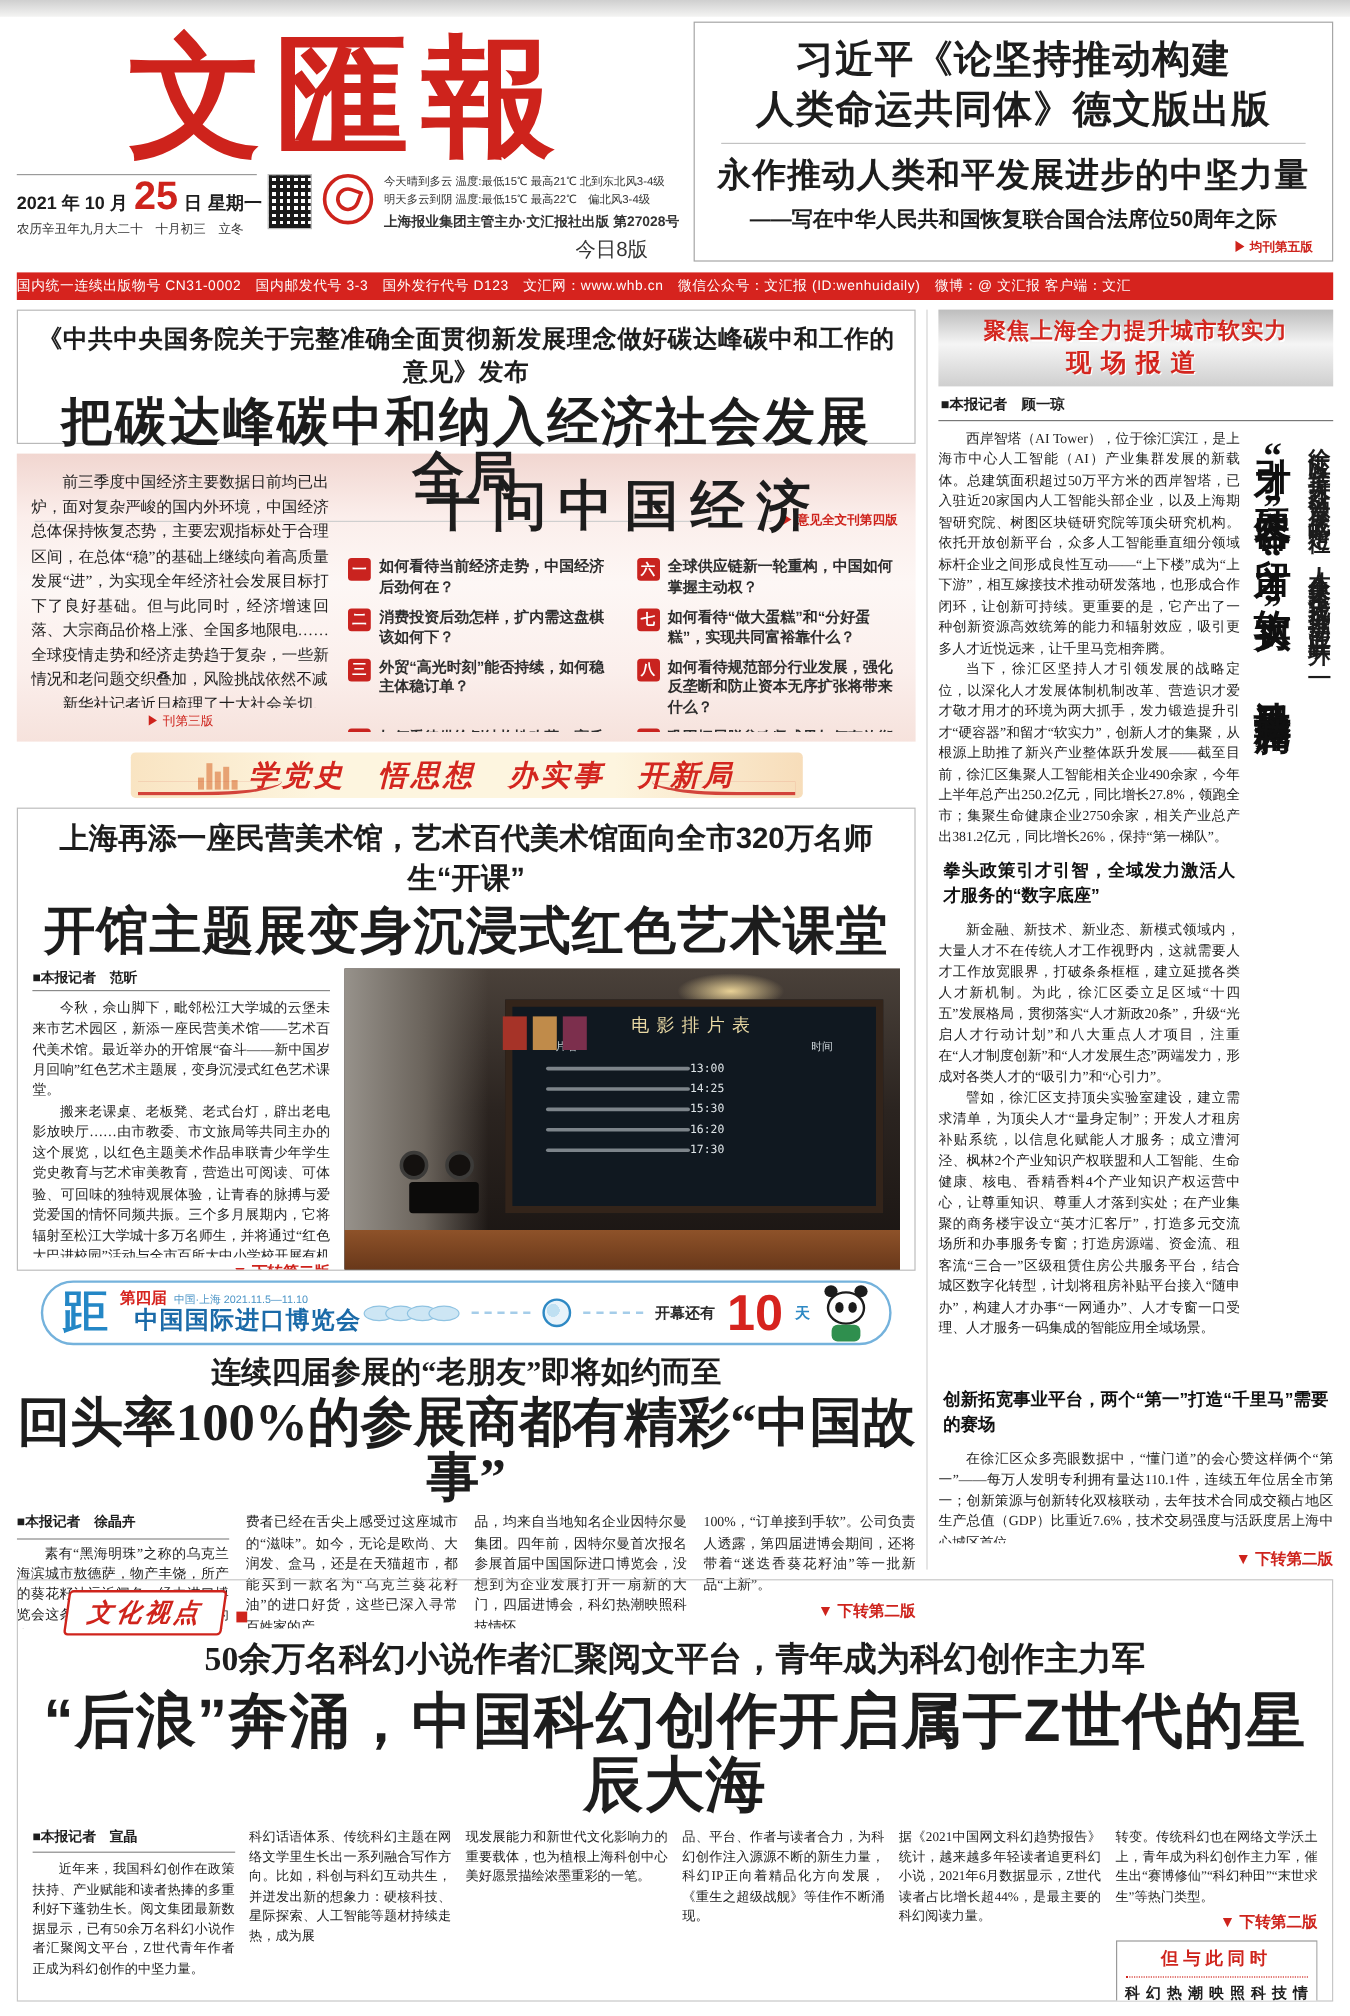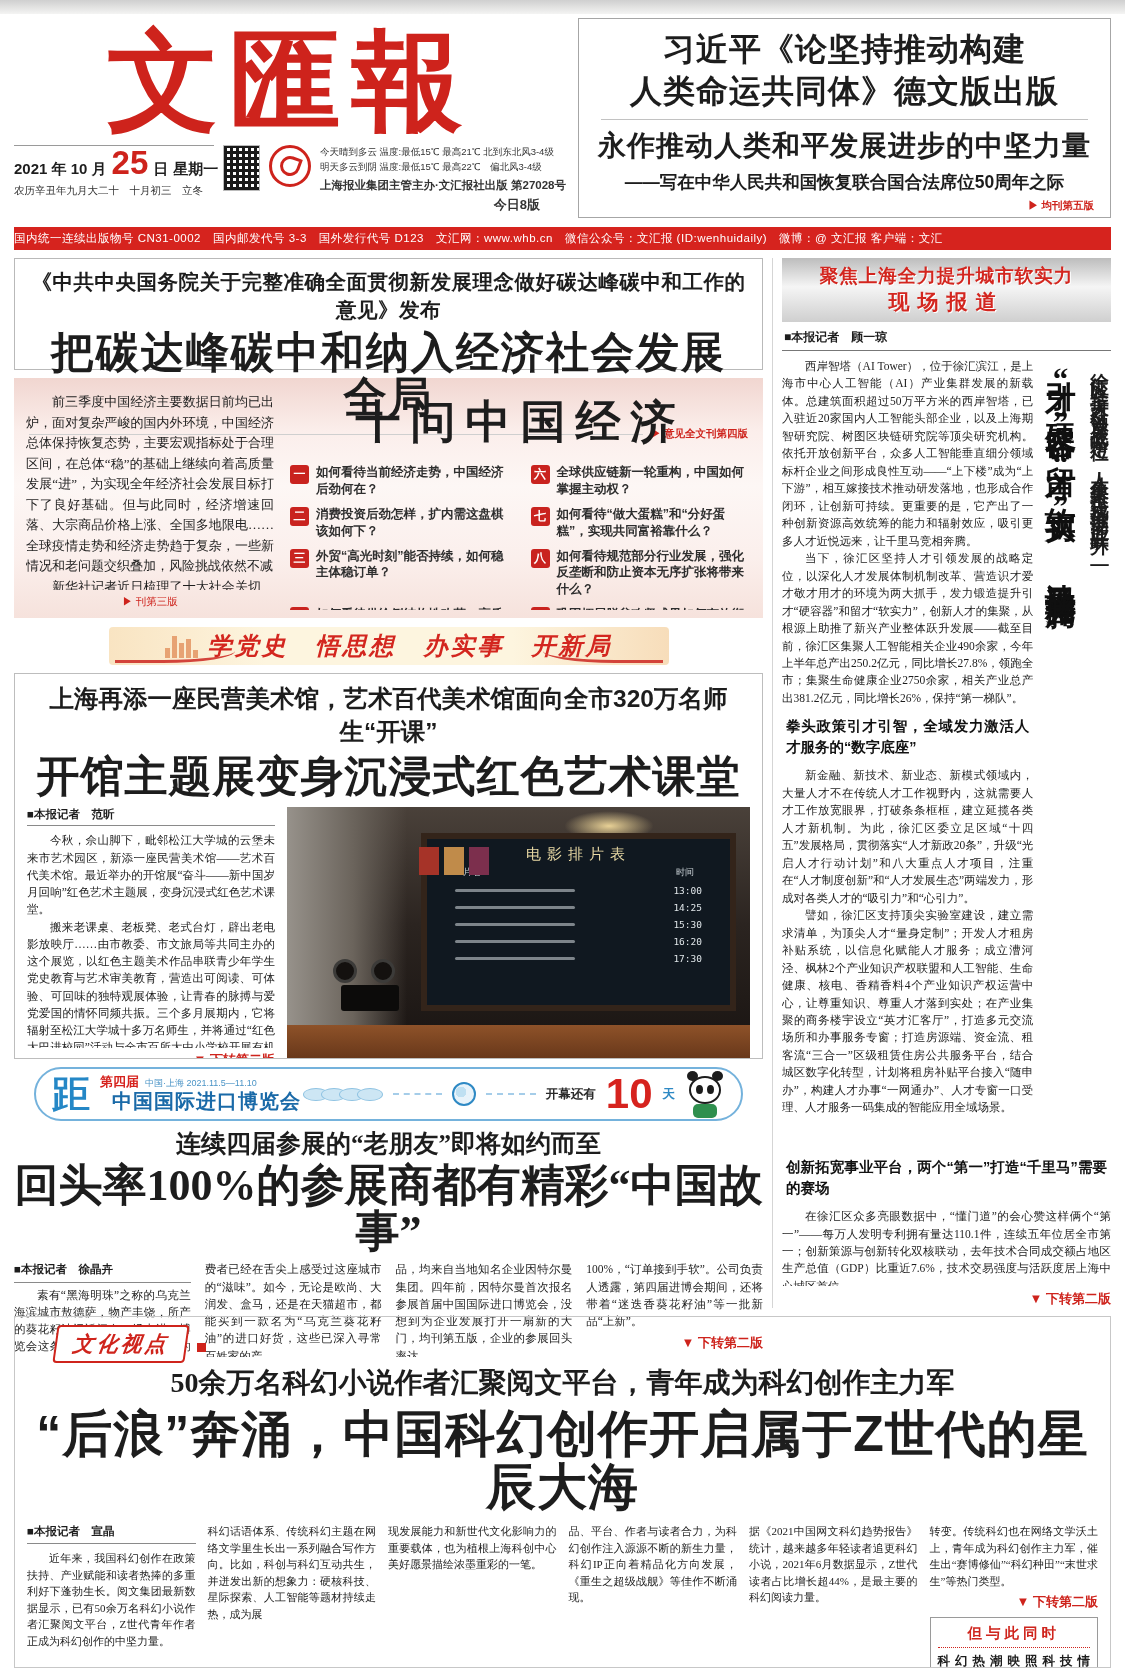--- a/index.html
+++ b/index.html
@@ -20,21 +20,21 @@
   .d2 { color:#ce231c; font-size:33px; font-weight:900; font-family:"Liberation Sans",sans-serif; line-height:.9; }
   .lunar { font-size:10.5px; margin-top:5px; white-space:nowrap; color:#333; }
   .qr { width:46px; height:46px; border:1px solid #bbb; background-image:
         repeating-linear-gradient(0deg,#1a1a1a 0 3px,transparent 3px 6px),
         repeating-linear-gradient(90deg,#1a1a1a 0 3px,#fff 3px 6px); }
   .emblem { width:42px; height:42px; border-radius:50%; border:3px solid #ce231c; position:relative; flex:0 0 auto; }
   .emblem i { position:absolute; left:50%; top:50%; width:20px; height:20px; transform:translate(-50%,-50%) rotate(20deg); border:3px solid #ce231c; border-radius:50% 0 50% 50%; }
   .weather-block { font-size:9.5px; line-height:1.55; color:#333; flex:1; font-family:"Liberation Sans",sans-serif; }
   .publisher { font-weight:700; font-size:11.5px; margin-top:2px; white-space:nowrap; }
   .issue { font-weight:900; }
-  .pages { font-weight:700; font-size:13px; text-align:right; padding-right:26px; }
+  .pages { font-weight:400; font-size:17px; text-align:right; padding-right:26px; }
 
   .top-box { flex:1; border:1px solid #a6a6a6; margin-left:12px; padding:10px 16px 6px; display:flex; flex-direction:column; height:200px; }
   .tb-h1 { font-size:32px; font-weight:900; text-align:center; line-height:1.3; letter-spacing:1px; }
   .tb-div { border-top:1px solid #c2c2c2; margin:7px 6px; }
   .tb-h2 { font-size:28px; font-weight:900; text-align:center; letter-spacing:1px; }
   .tb-h3 { font-size:17.5px; font-weight:700; text-align:center; margin-top:5px; font-family:"Liberation Sans",sans-serif; }
   .tb-ref { color:#ce231c; font-size:10.5px; font-weight:700; text-align:right; margin-top:5px; font-family:"Liberation Sans",sans-serif; }
 
   .info-bar { margin:5px 14px 0; background:#d6231e; color:#fff; font-size:11.5px; font-weight:500; padding:4px 0; font-family:"Liberation Sans",sans-serif; letter-spacing:.5px; }
 
@@ -82,21 +82,21 @@
   .mu-left { width:248px; display:flex; flex-direction:column; height:262px; }
   .byline { font-size:11.5px; font-weight:700; font-family:"Liberation Sans",sans-serif; border-bottom:1px solid #8a8a8a; padding-bottom:3px; margin-bottom:6px; }
   .mu-text { flex:1; overflow:hidden; font-size:11.5px; line-height:1.5; text-align:justify; }
   .turn { color:#ce231c; font-weight:700; font-size:13px; font-family:"Liberation Sans",sans-serif; text-align:right; margin-top:3px; }
   .mu-photo { flex:1; height:262px; position:relative; background:linear-gradient(180deg,#4a413a 0%,#2b2420 45%,#171210 100%); overflow:hidden; }
   .wall { position:absolute; left:0; top:0; bottom:44px; width:120px; background:linear-gradient(90deg,#97928b,#6b645c 55%,rgba(30,25,22,0)); }
   .lamp { position:absolute; top:4px; right:96px; width:90px; height:30px; background:radial-gradient(ellipse at center,rgba(250,225,160,.9),rgba(50,40,30,0) 70%); }
   .board { position:absolute; right:14px; top:26px; width:315px; height:178px; background:#101820; border:6px solid #33241a; padding:6px 10px; }
   .bb-title { color:#e9d9a4; text-align:center; font-size:15px; letter-spacing:6px; }
   .bb-head { display:flex; justify-content:space-between; color:#cdd5da; font-size:9px; padding:2px 26px 0; }
-  .bb-row { display:flex; justify-content:space-between; align-items:center; padding:0 18px; margin-top:6px; }
+  .bb-row { display:flex; align-items:center; padding:0 18px; margin-top:6px; }
   .bb-row i { display:block; width:120px; height:3px; background:rgba(215,222,226,.55); border-radius:2px; }
   .bb-row em { color:#dfe5e8; font-size:9.5px; font-style:normal; font-family:"DejaVu Sans Mono",monospace; }
   .posters { position:absolute; left:132px; top:40px; display:flex; gap:5px; }
   .posters i { display:block; width:20px; height:28px; }
   .posters i:nth-child(1){background:#a63328}.posters i:nth-child(2){background:#c08b4a}.posters i:nth-child(3){background:#7c2f4d}
   .projector { position:absolute; left:46px; bottom:58px; width:78px; height:52px; }
   .projector .pbody { position:absolute; bottom:0; left:8px; width:58px; height:26px; background:#0c0b0a; border-radius:3px; }
   .projector .reel { position:absolute; top:0; width:24px; height:24px; border:3px solid #3c3b39; border-radius:50%; background:#14110f; }
   .projector .reel.r2 { left:38px; }
   .floor { position:absolute; left:0; right:0; bottom:0; height:44px; background:linear-gradient(180deg,#8e5229,#5c2f15); }
@@ -378,21 +378,21 @@
         <div class="ea-headline">回头率100%的参展商都有精彩“中国故事”</div>
         <div class="ea-cols">
           <div class="ea-col">
             <div class="byline">■本报记者　徐晶卉</div>
             <p class="ind">素有“黑海明珠”之称的乌克兰海滨城市敖德萨，物产丰饶，所产的葵花籽油远近闻名。经由进口博览会这条快车道，这个“老朋友”的产品早已走进中国千家万户，不少中国消</p>
           </div>
           <div class="ea-col">
               <p>费者已经在舌尖上感受过这座城市的“滋味”。如今，无论是欧尚、大润发、盒马，还是在天猫超市，都能买到一款名为“乌克兰葵花籽油”的进口好货，这些已深入寻常百姓家的产</p>
             </div>
           <div class="ea-col">
-              <p>品，均来自当地知名企业因特尔曼集团。四年前，因特尔曼首次报名参展首届中国国际进口博览会，没想到为企业发展打开一扇新的大门，均刊第五版，企业的参展回头率达</p>
+              <p>品，均来自当地知名企业因特尔曼集团。四年前，因特尔曼首次报名参展首届中国国际进口博览会，没想到为企业发展打开一扇新的大门，四届进博会，科幻热潮映照科技情怀</p>
             </div>
           <div class="ea-col">
             <p>100%，“订单接到手软”。公司负责人透露，第四届进博会期间，还将带着“迷迭香葵花籽油”等一批新品“上新”。</p>
             <div class="turn">▼ 下转第二版</div>
           </div>
         </div>
       </section>
     </div>
 
     <div class="col-right">

